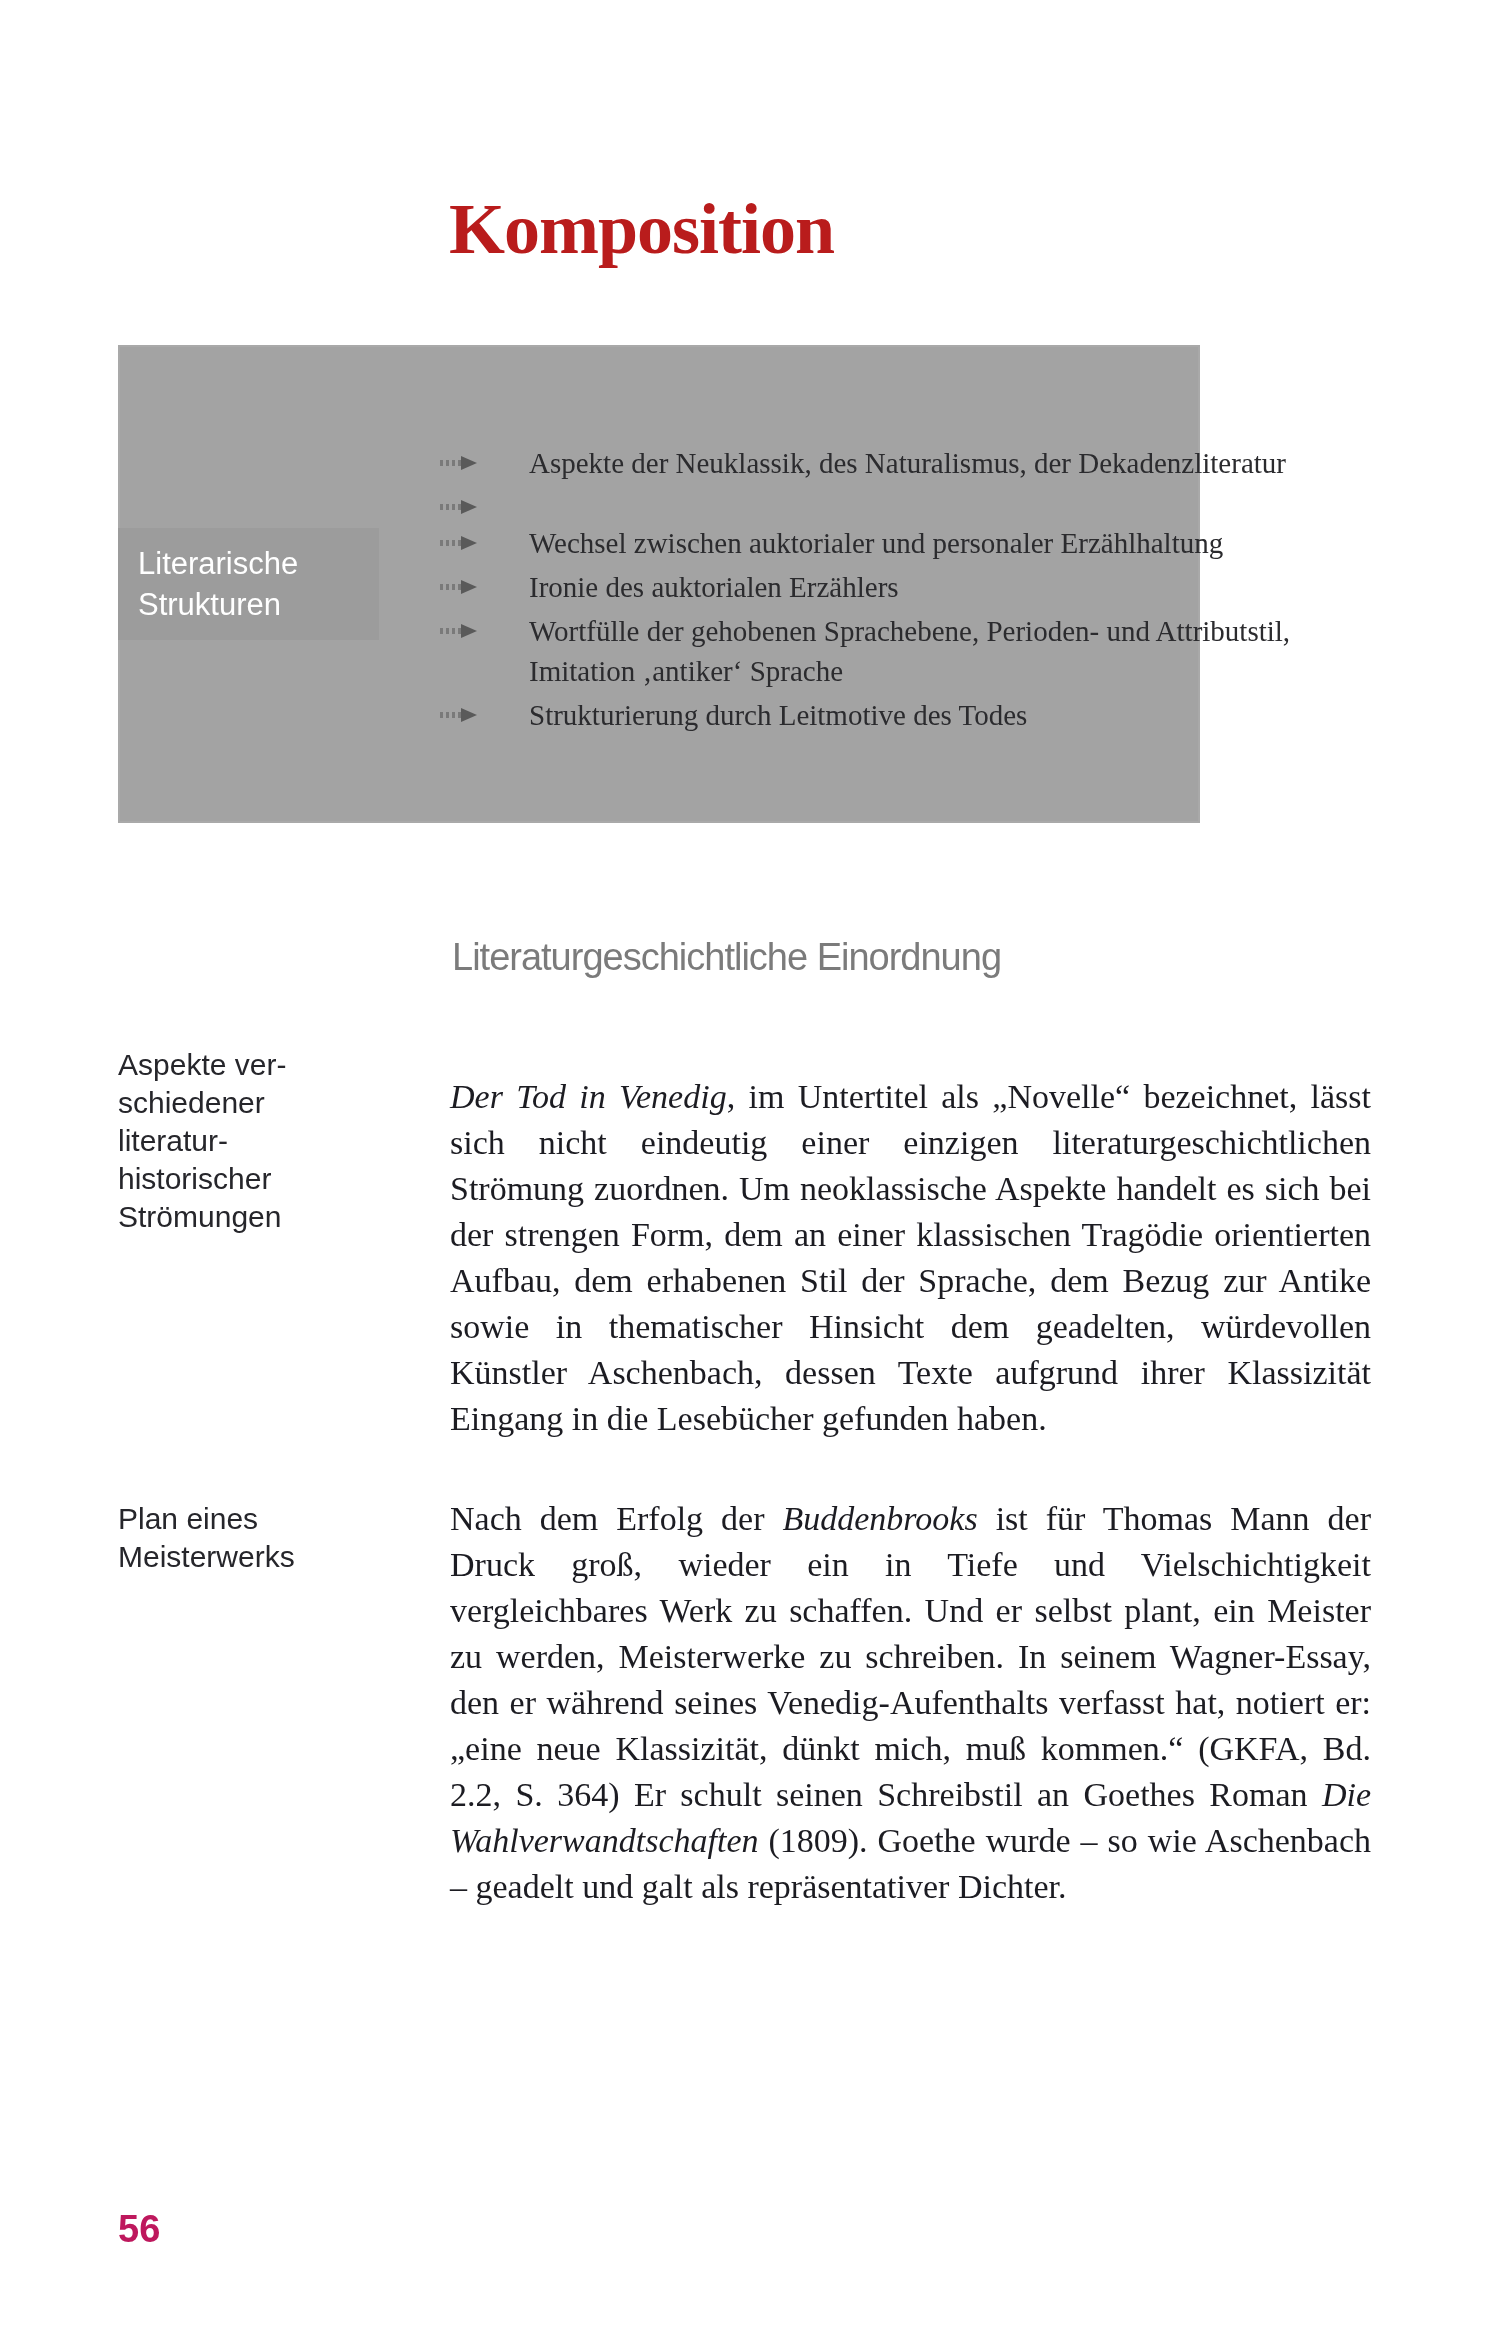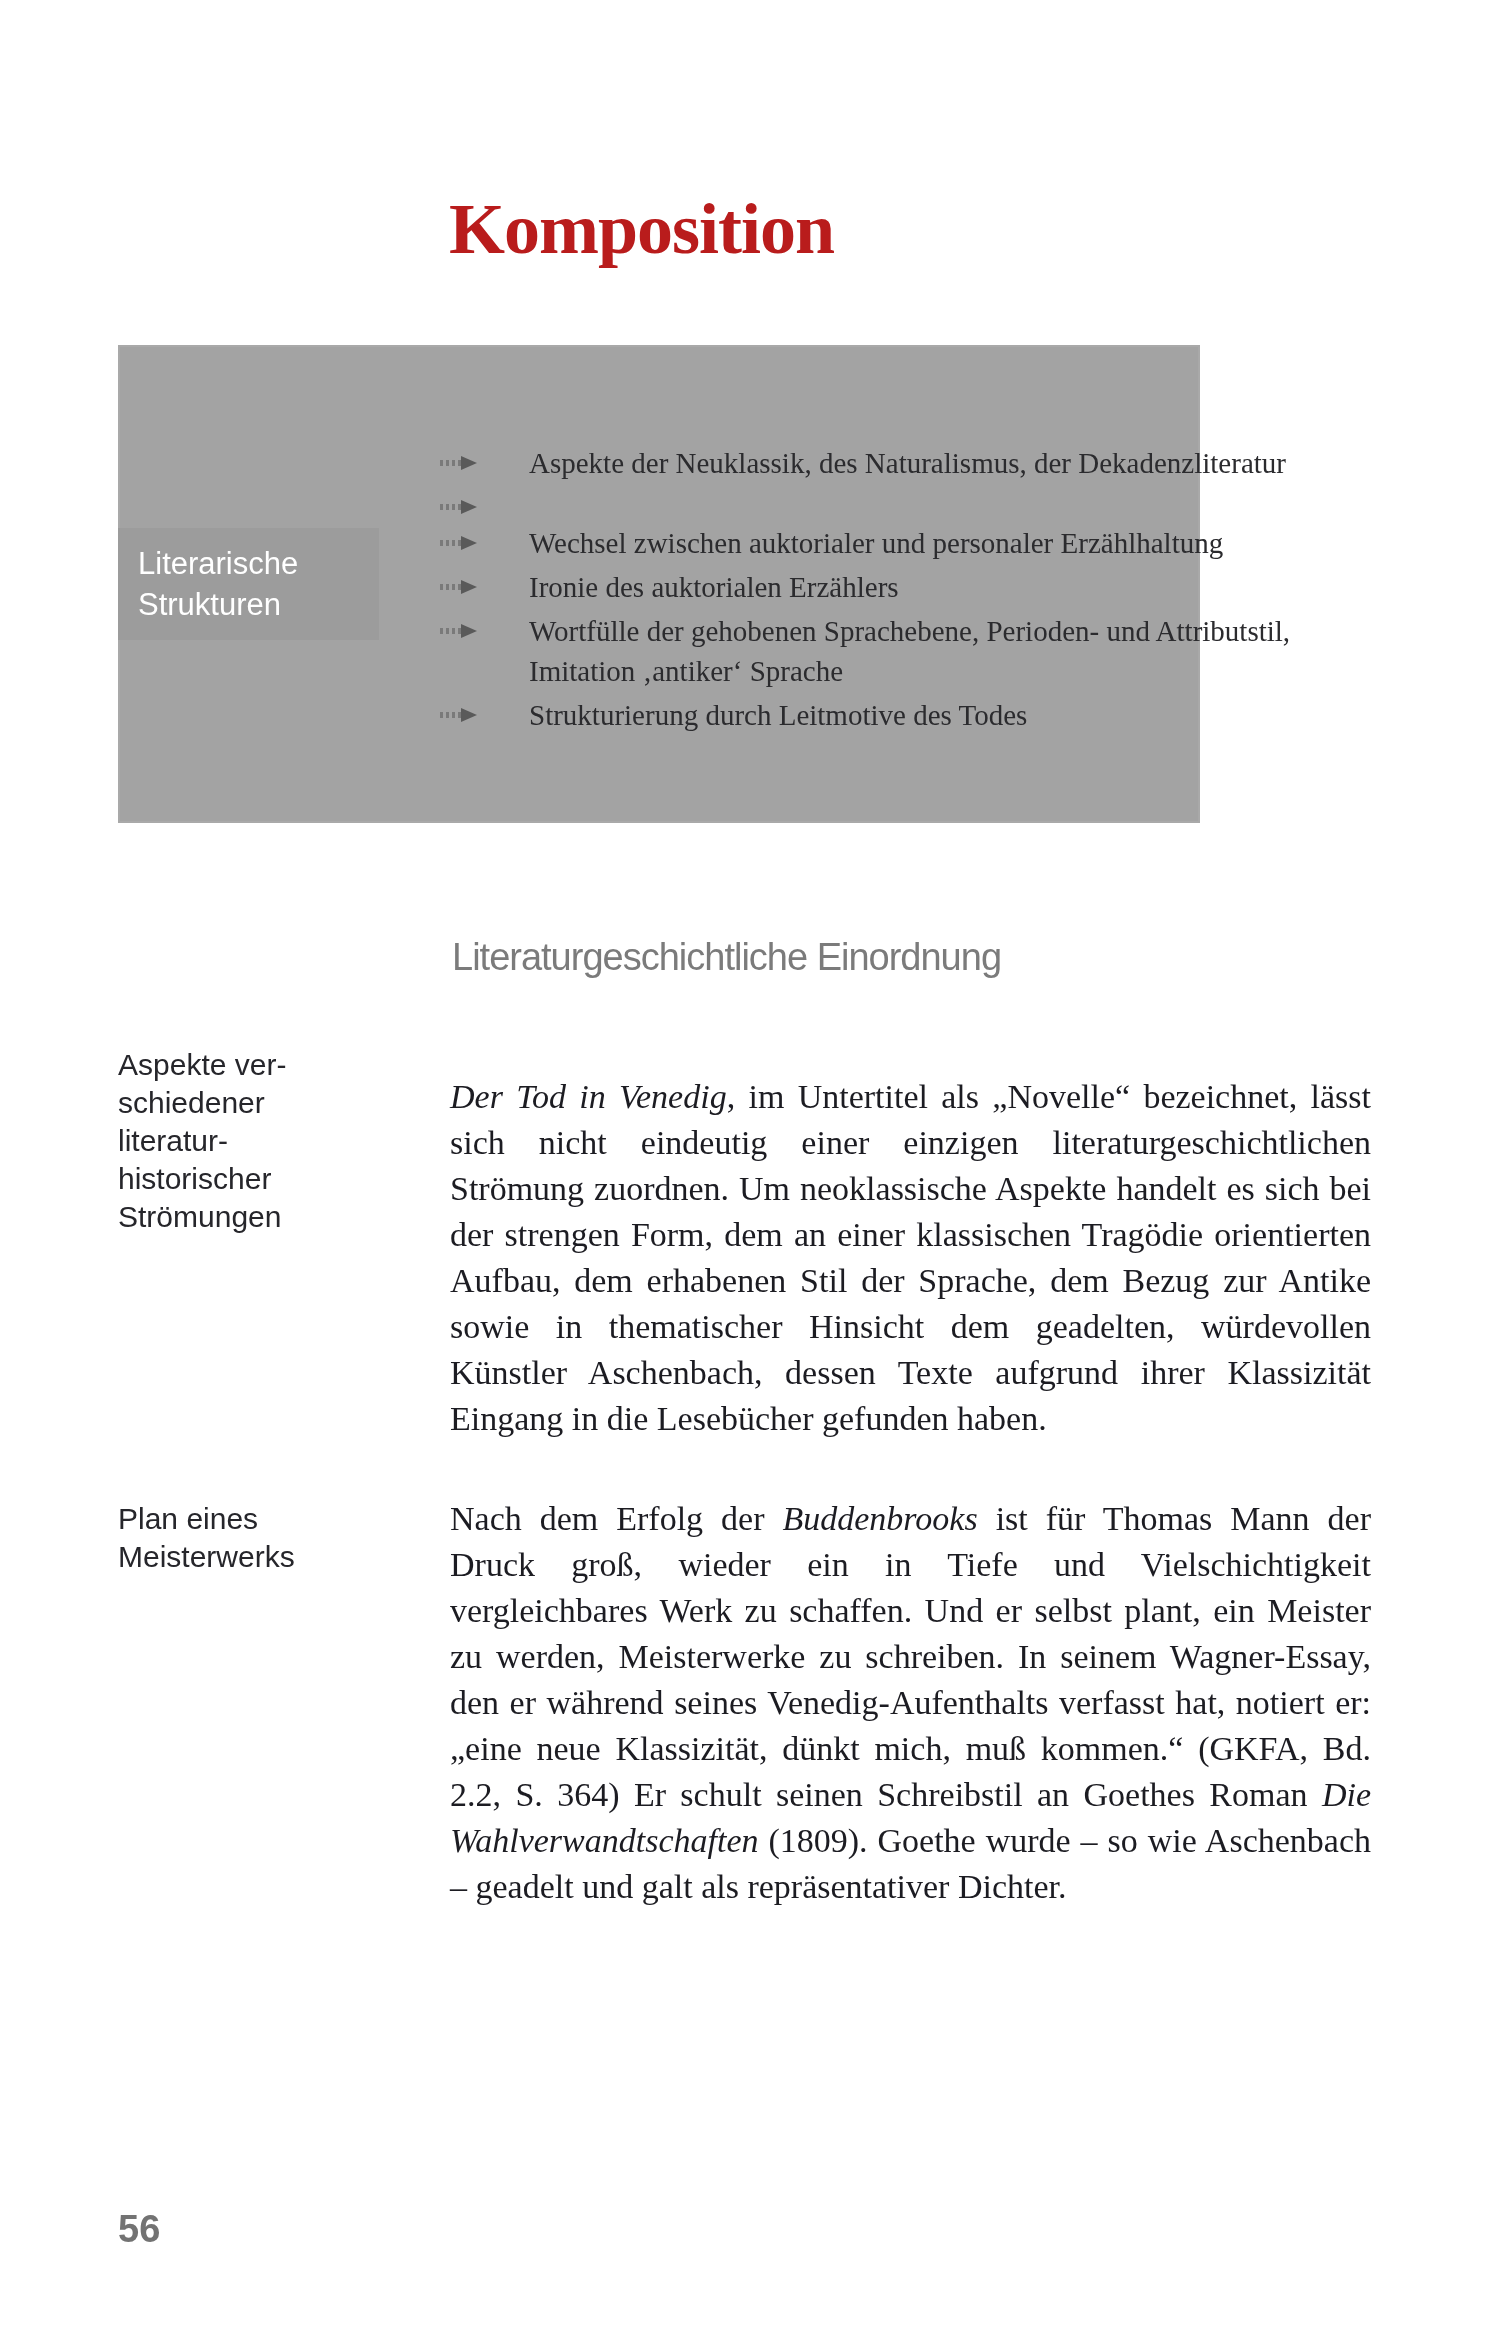--- a/index.html
+++ b/index.html
@@ -90,21 +90,21 @@
     font-size:34px;line-height:46px;
     text-align:justify;
     color:var(--text-color);
   }
   .body-paragraph.p1{top:1046px;margin-top:28px;}
   .body-paragraph.p2{top:1496px;}
   .body-paragraph .it{font-style:italic;}
   .page-number{
     position:absolute;left:118px;top:2208px;
     font-size:38px;font-weight:bold;
-    color:#737373;
+    color:#be185d;
   }
 </style>
 </head>
 <body>
 
 <div class="page">
 
   <h1 class="page-title">Komposition</h1>
 
   <div class="structures-box">

